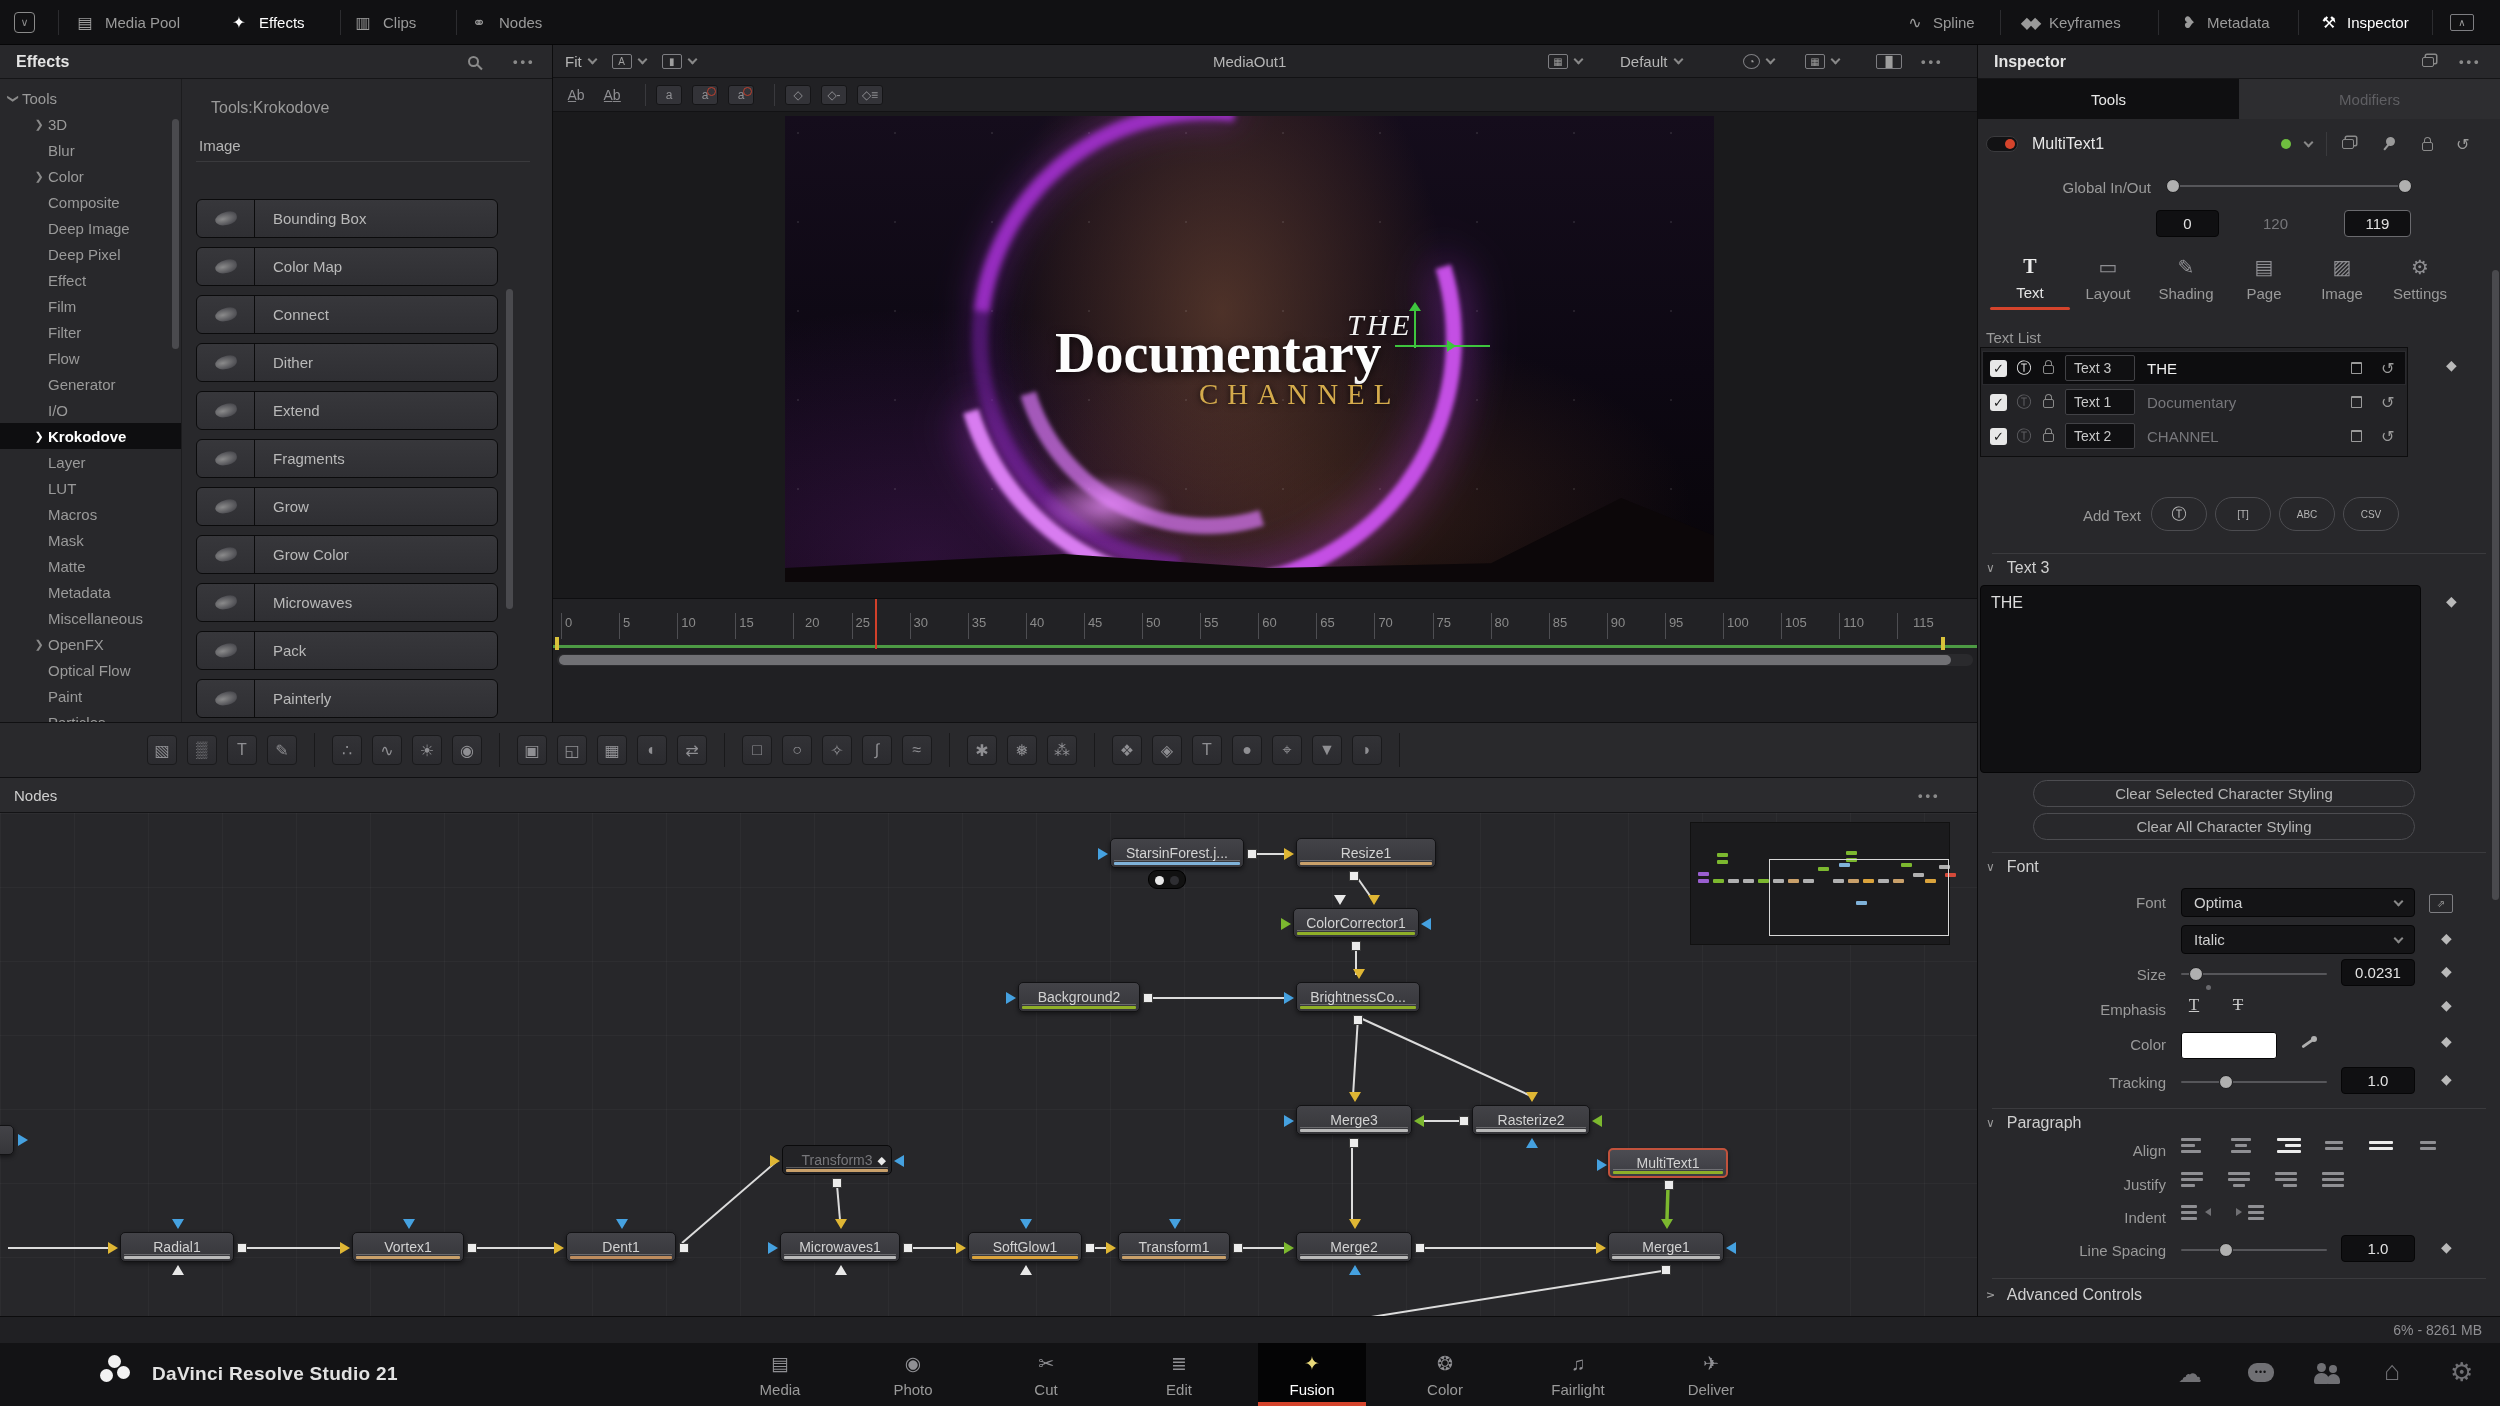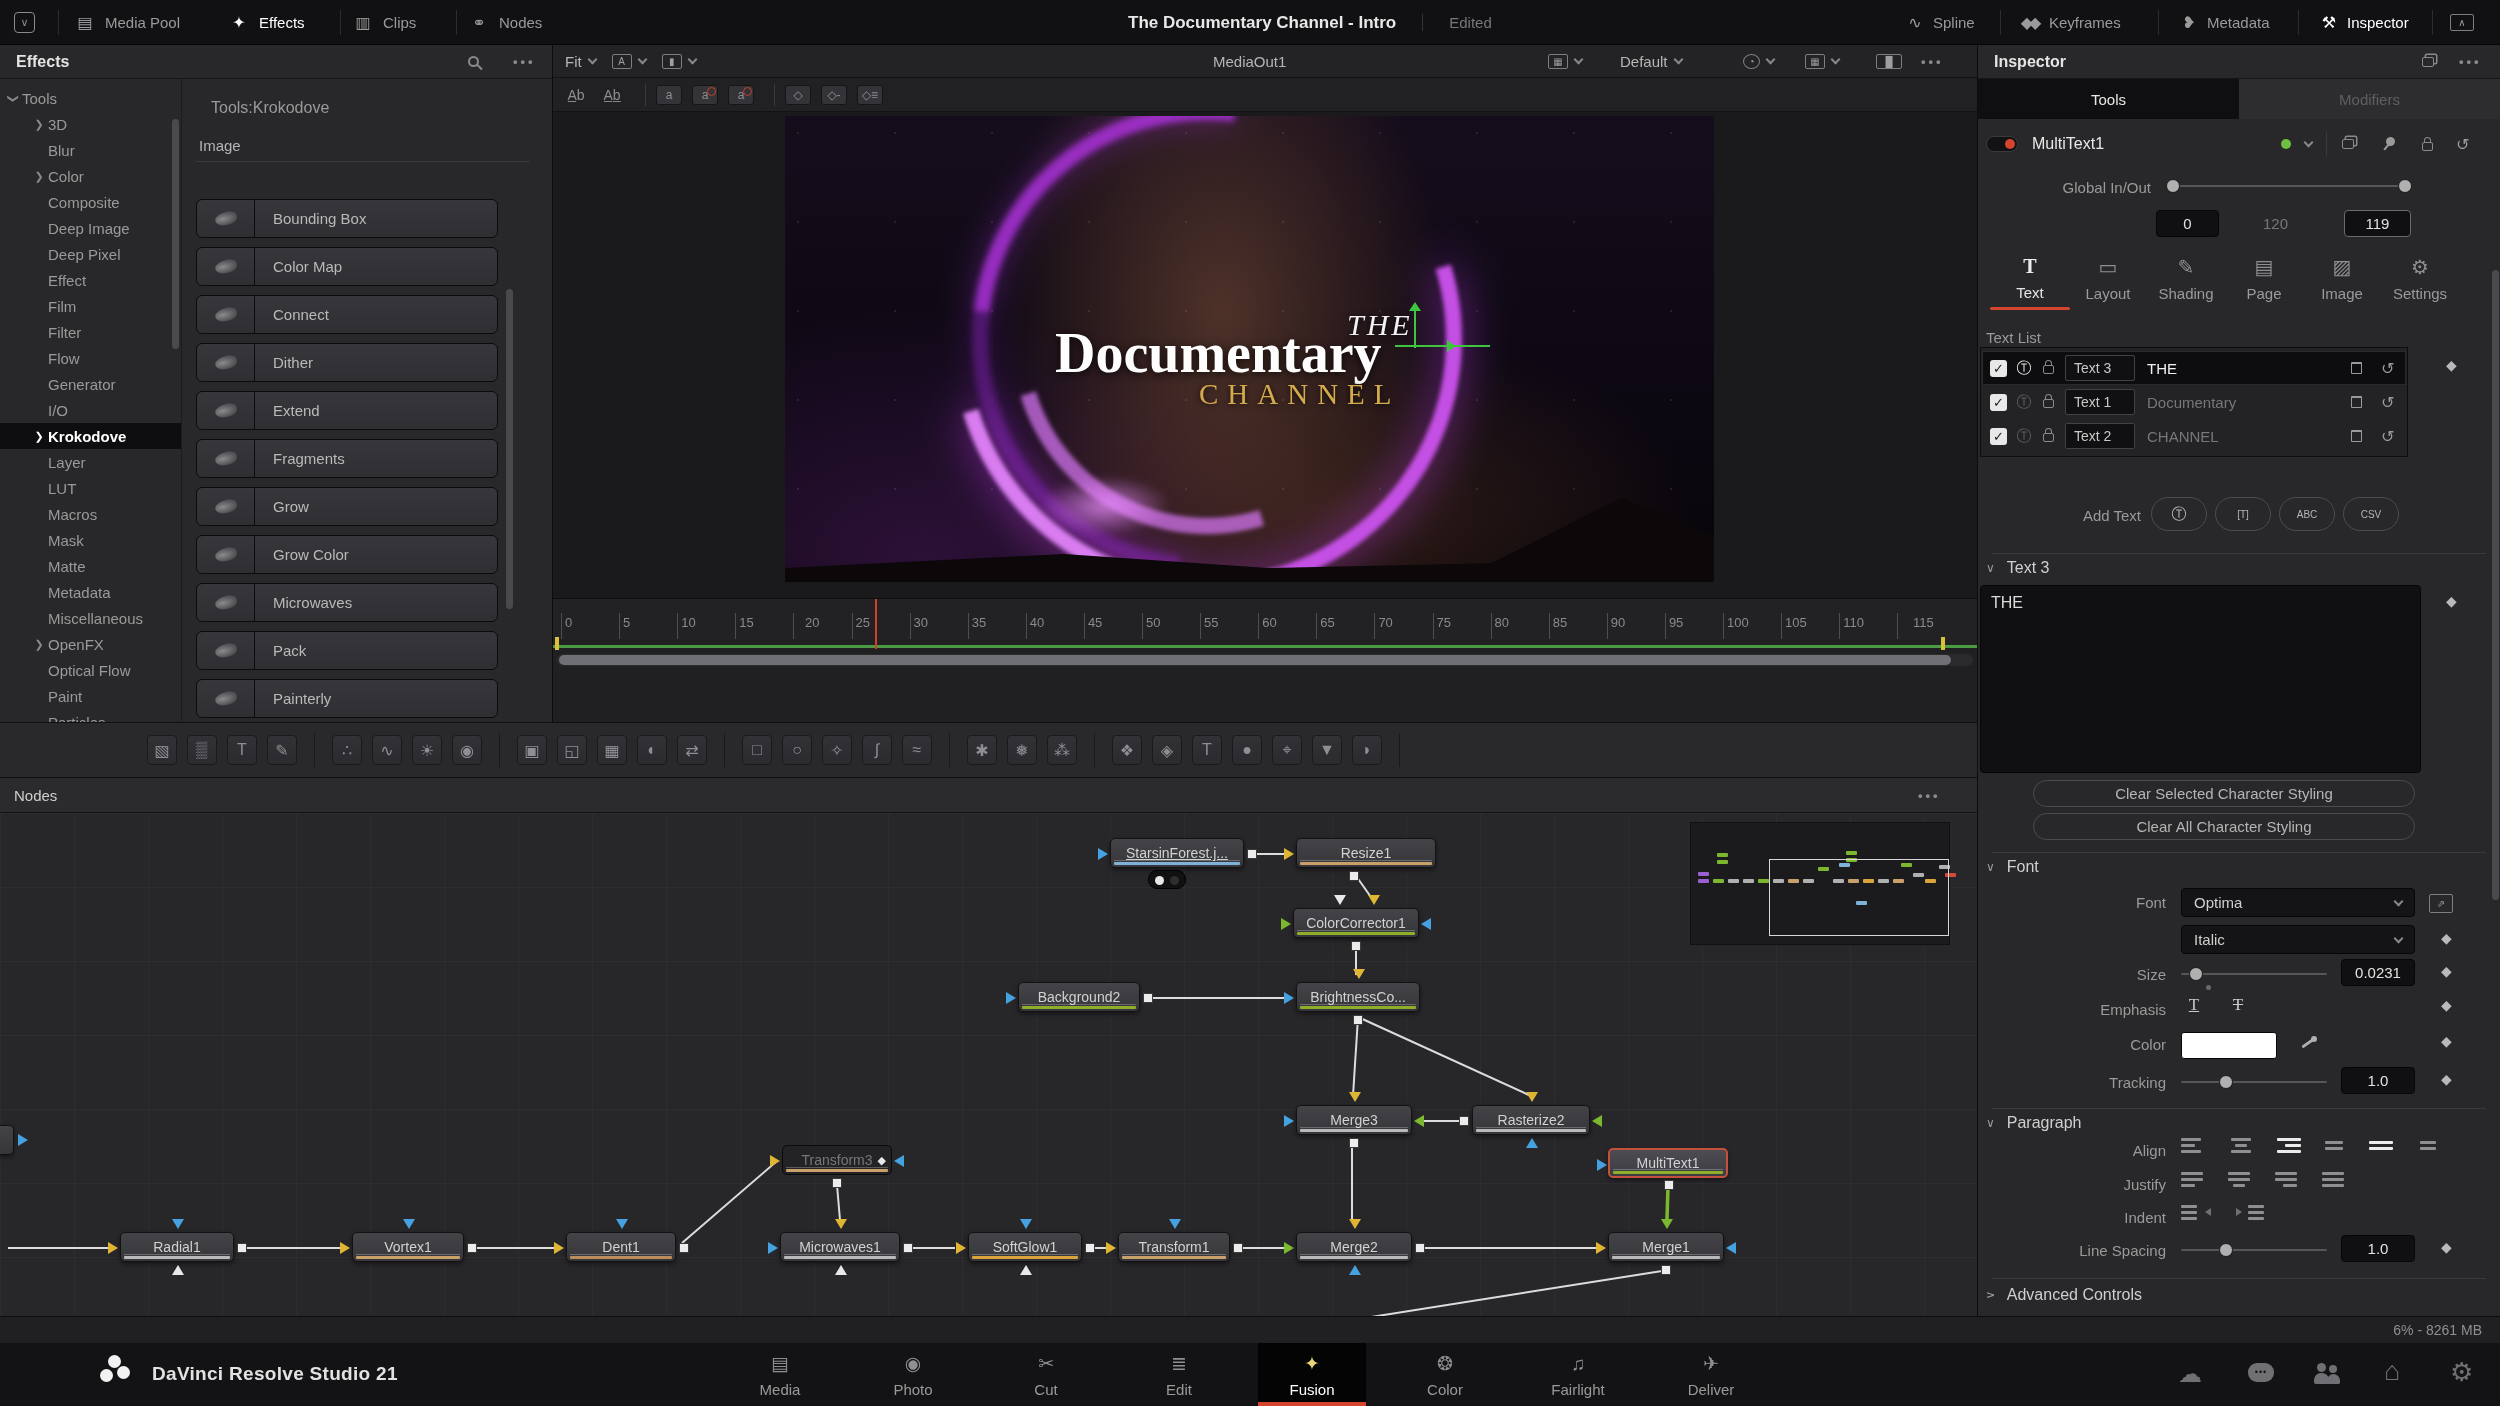--- a/index.html
+++ b/index.html
@@ -191,24 +191,20 @@
       </div>
       <div class="tb-btn" style="left: 352px;">
         <div class="gicon">▥</div>
         <div>Clips</div>
       </div>
       <div class="tb-btn" style="left: 468px;">
         <div class="gicon">⚭</div>
         <div>Nodes</div>
       </div>
     </div>
-  <div class="tb-title" style="left:1128px">
-      <span>The Documentary Channel - Intro</span>
-      <span class="tb-edited">Edited</span>
-    </div>
   <div id="tbRight">
       <div class="tb-btn" style="left: 1902px;">
         <div class="gicon" style="letter-spacing: -4px;">∿</div>
         <div>Spline</div>
       </div>
       <div class="tb-btn" style="left: 2018px;">
         <div class="gicon" style="letter-spacing: -4px;">◆◆</div>
         <div>Keyframes</div>
       </div>
       <div class="tb-btn" style="left: 2176px;">
@@ -602,21 +598,21 @@
       <line x1="240" y1="435" x2="343" y2="435" stroke="#dcdcdc" stroke-width="2"></line>
       <line x1="472" y1="435" x2="557" y2="435" stroke="#dcdcdc" stroke-width="2"></line>
       <line x1="906" y1="435" x2="955" y2="435" stroke="#dcdcdc" stroke-width="2"></line>
       <line x1="1088" y1="435" x2="1109" y2="435" stroke="#dcdcdc" stroke-width="2"></line>
       <line x1="1236" y1="435" x2="1285" y2="435" stroke="#dcdcdc" stroke-width="2"></line>
       <line x1="1418" y1="435" x2="1597" y2="435" stroke="#dcdcdc" stroke-width="2"></line>
       <line x1="1668" y1="373" x2="1667" y2="406" stroke="#7cb82f" stroke-width="3.5"></line>
       <line x1="1662" y1="458" x2="1270" y2="520" stroke="#dcdcdc" stroke-width="2"></line>
     </svg>
     <div class="node" style="left: 1110px; top: 25px; width: 134px;">
-      <div style="padding: 0px 6px; overflow: hidden; white-space: nowrap; text-decoration: underline;">StarsinForest.j...</div>
+      <div style="padding: 0px 6px; overflow: hidden; white-space: nowrap;">StarsinForest.j...</div>
       <div class="ulg"></div>
       <div class="ul" style="background: rgb(127, 178, 217);"></div>
       <div class="port" style="left: -13px; top: 9px; border-top: 6px solid transparent; border-bottom: 6px solid transparent; border-left: 10px solid rgb(69, 161, 224);"></div>
       <div class="psq" style="right: -14px; top: 10px;"></div>
     </div>
     <div style="position: absolute; left: 1148px; top: 57px; width: 38px; height: 19px; background: rgb(17, 17, 17); border: 1px solid rgb(0, 0, 0); border-radius: 9px; z-index: 4;">
       <div style="position: absolute; left: 6px; top: 5px; width: 9px; height: 9px; border-radius: 50%; background: rgb(232, 232, 232);"></div>
       <div style="position: absolute; left: 21px; top: 5px; width: 9px; height: 9px; border-radius: 50%; background: rgb(46, 46, 50);"></div>
     </div>
     <div class="node" style="left: 1296px; top: 25px; width: 140px;">

